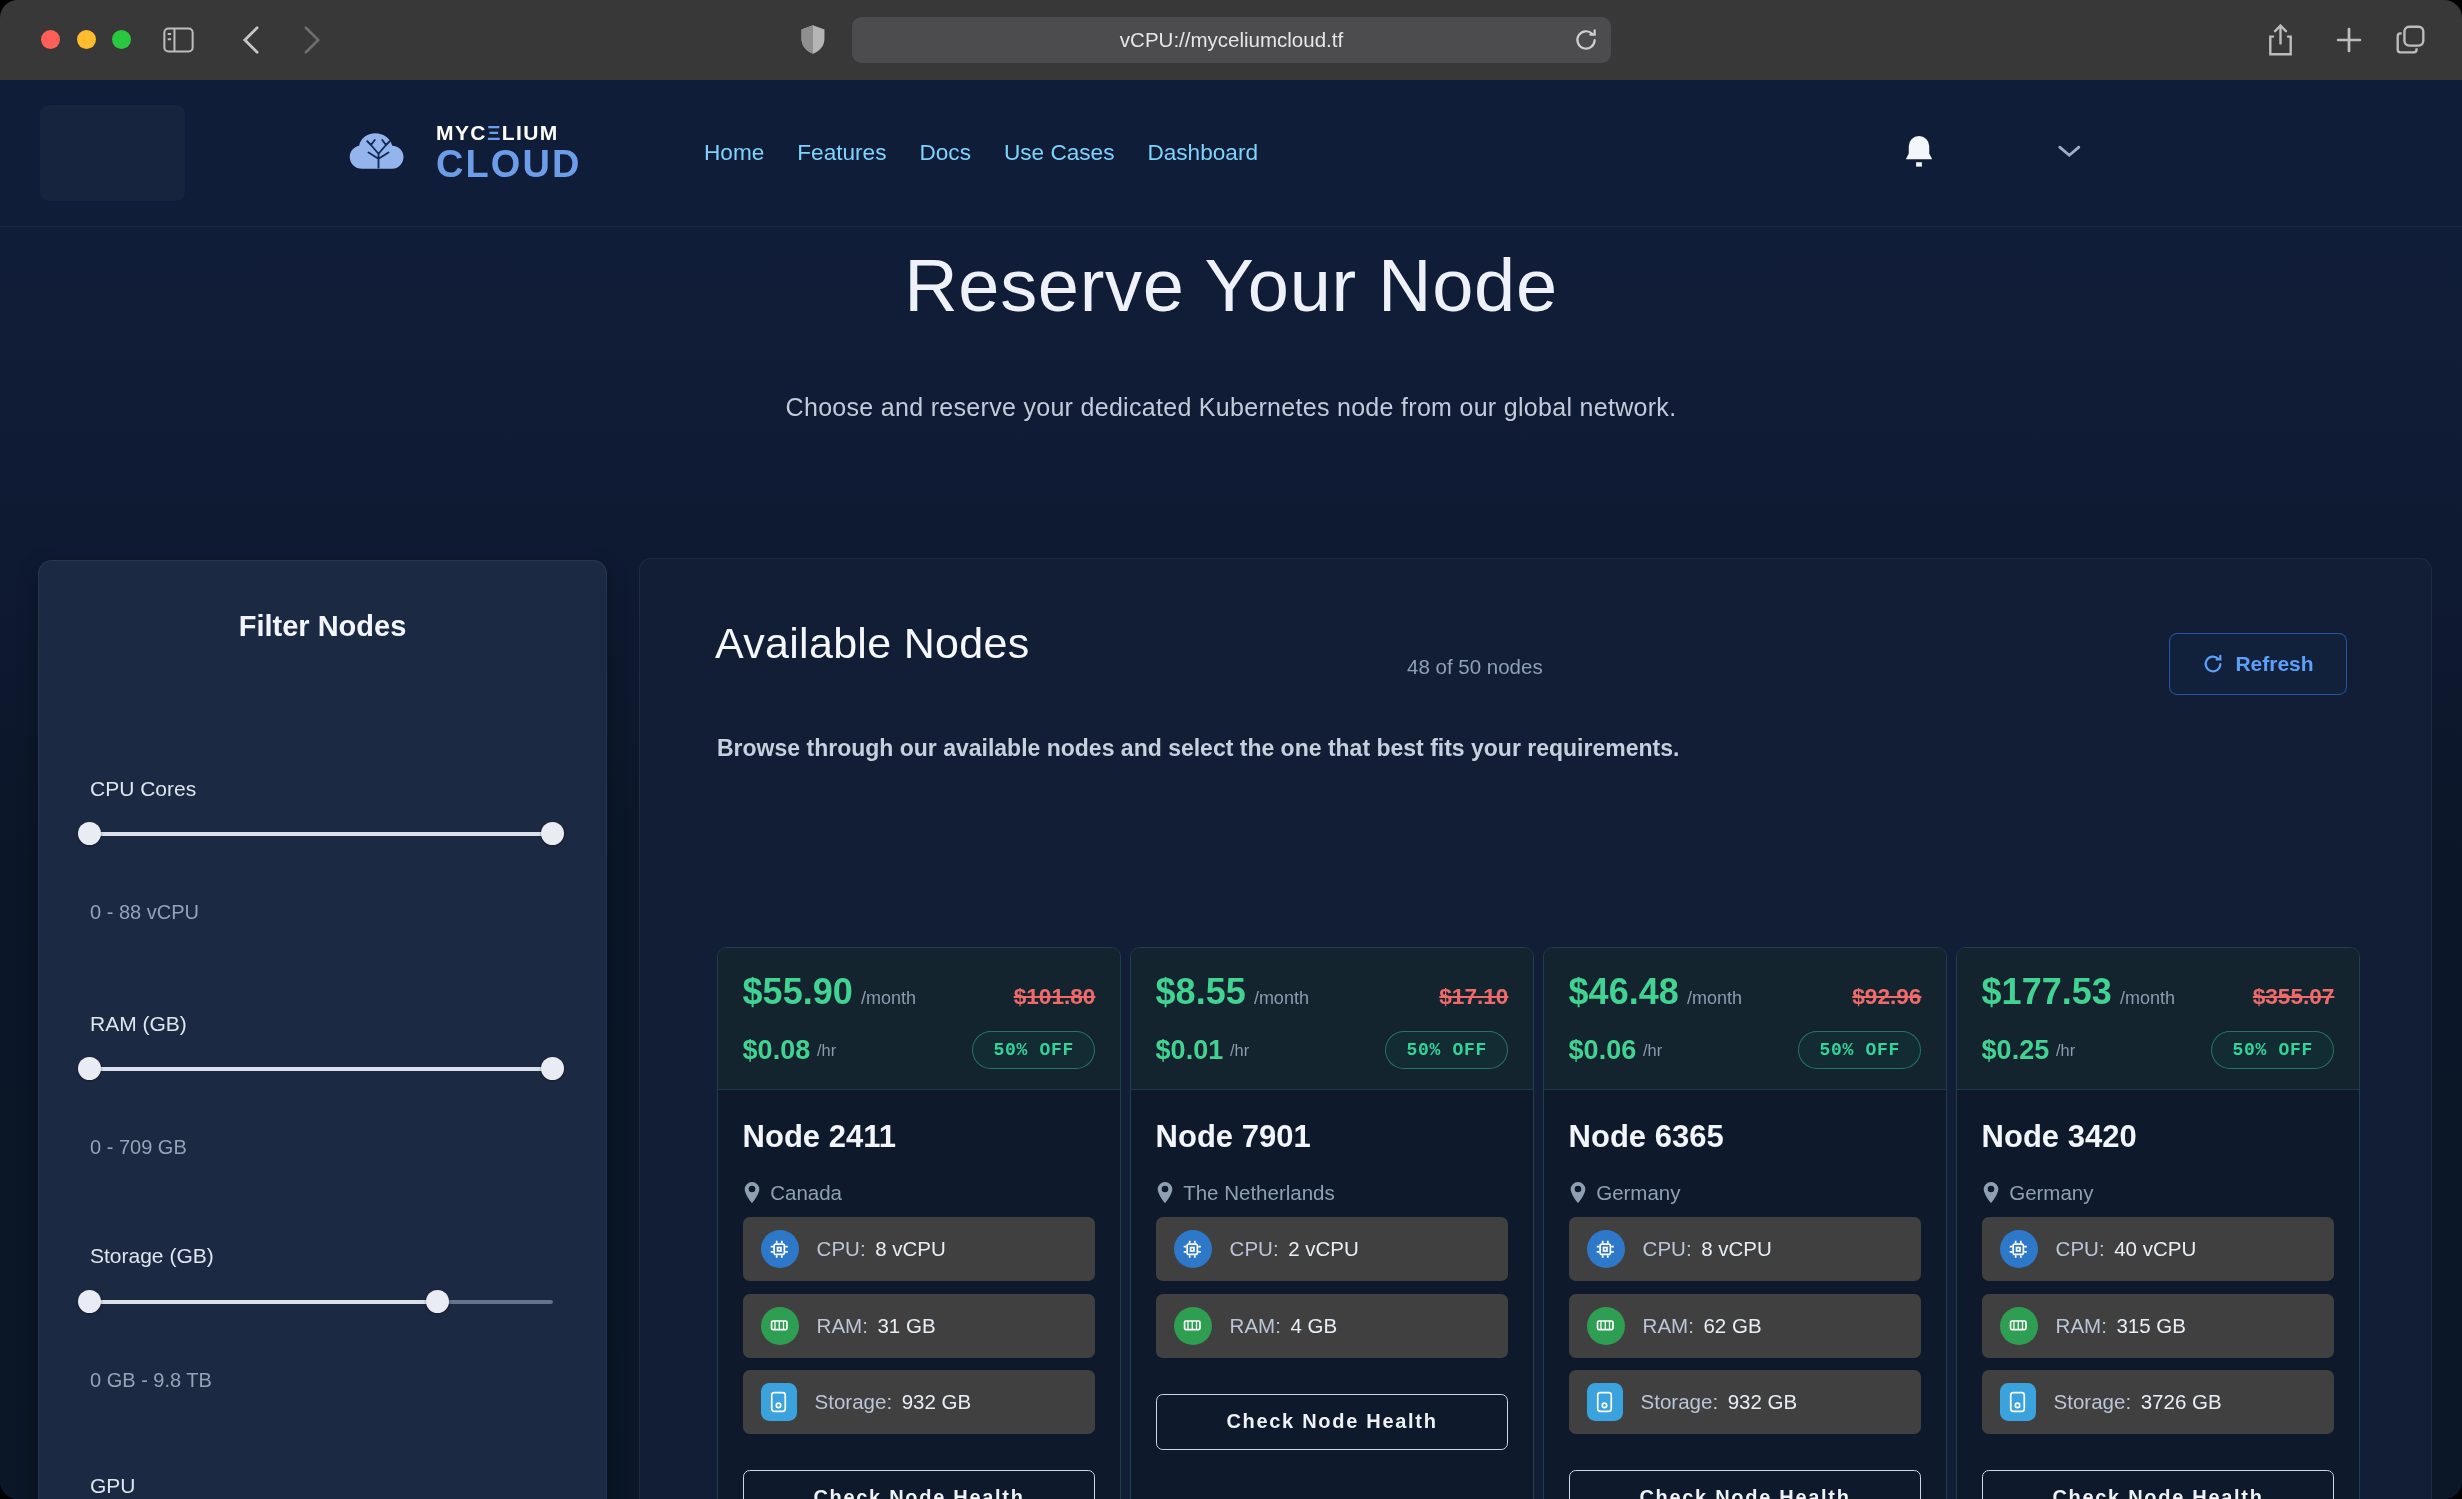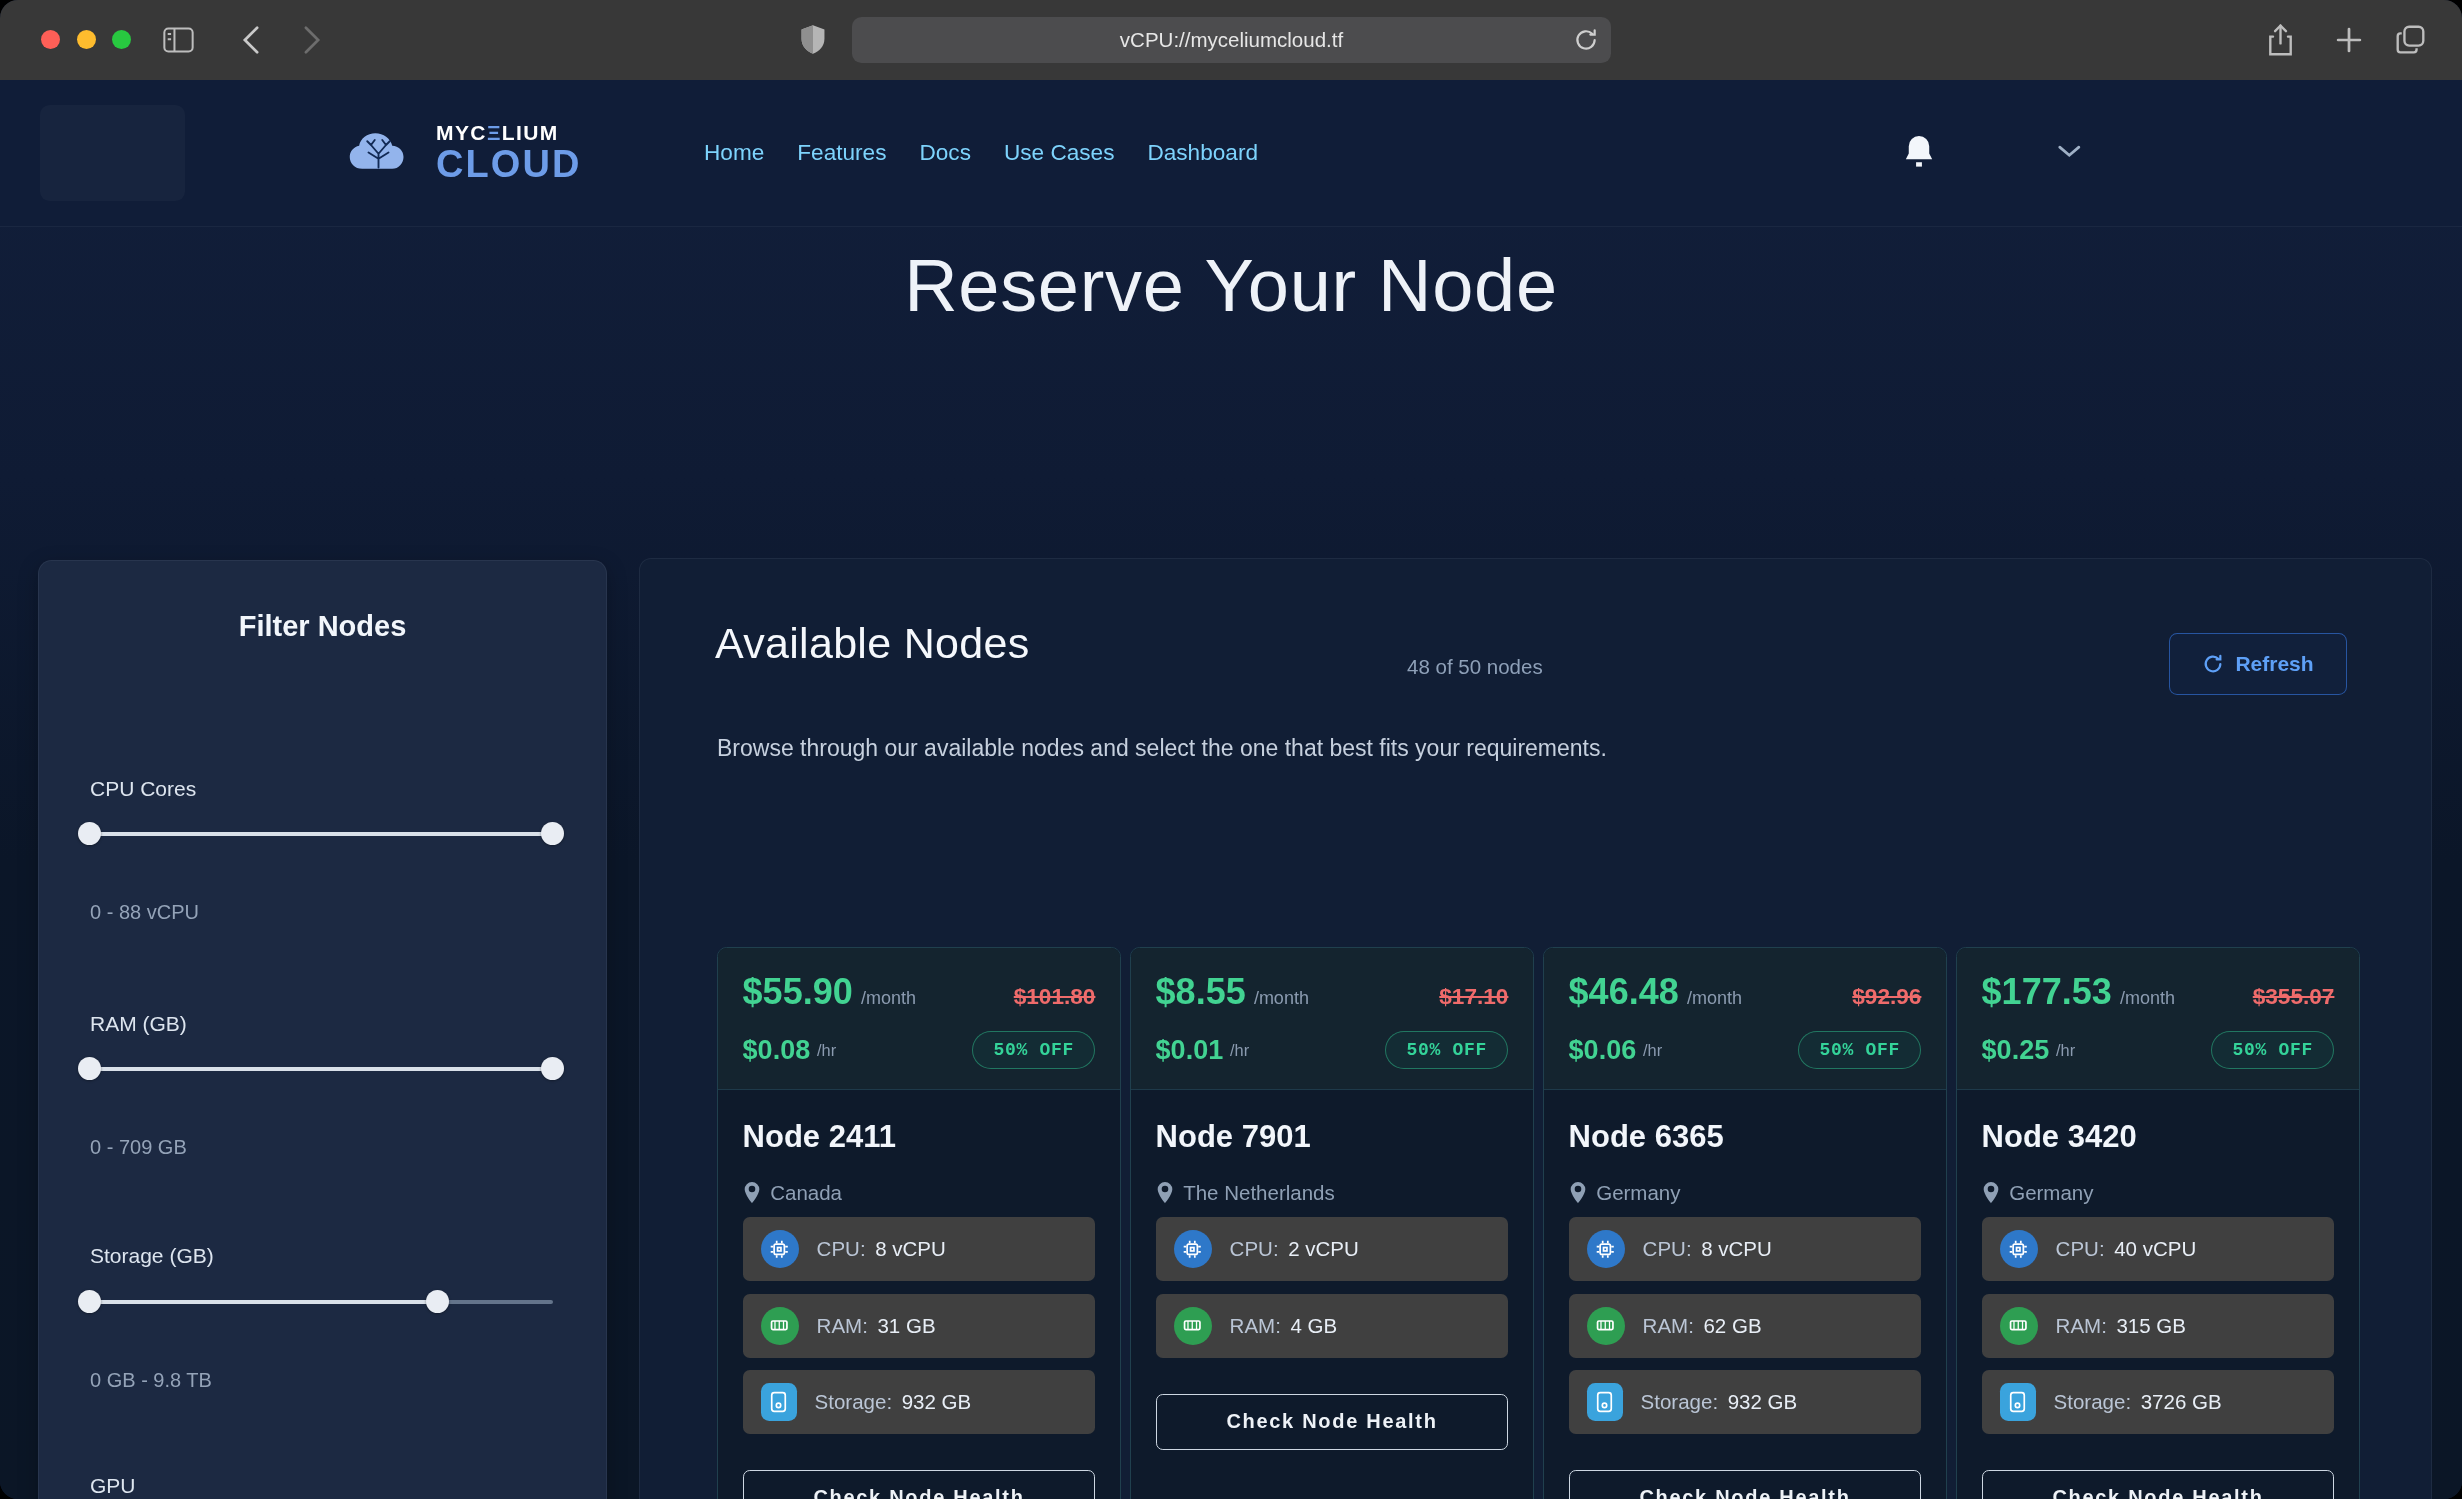--- a/index.html
+++ b/index.html
@@ -42,21 +42,21 @@
   .slider{position:absolute;left:51px;width:463px;height:23px;}
   .slider .track{position:absolute;left:0;top:9.6px;width:100%;height:4.8px;border-radius:2.7px;background:#64748b;}
   .slider .fill{position:absolute;top:9.6px;height:4.8px;border-radius:2.7px;background:#d9e0e9;}
   .slider .handle{position:absolute;top:0;width:23px;height:23px;border-radius:50%;background:#e9edf3;margin-left:-11.6px;box-shadow:0 0.7px 2.7px rgba(0,0,0,0.4);}
 
   
   .nodes-panel{position:absolute;left:639px;top:478px;width:1791px;height:993px;background:#111e35;border:0.7px solid rgba(148,163,184,0.10);border-radius:12.3px;}
   .nodes-title{position:absolute;left:75px;top:60px;font-size:43px;font-weight:500;color:#f5f8fc;letter-spacing:0.3px;}
   .nodes-count{position:absolute;left:767px;top:96px;font-size:20.5px;color:#8ea0b8;}
   .refresh-btn{position:absolute;left:1529px;top:74px;width:176px;height:60px;border:1.4px solid rgba(59,130,246,0.55);border-radius:8.2px;display:flex;align-items:center;justify-content:center;gap:11px;color:#5ea0f7;font-size:21px;font-weight:600;cursor:pointer;background:rgba(30,58,138,0.08);}
-  .nodes-sub{position:absolute;left:77px;top:176px;font-size:23px;font-weight:400;color:#c6d0de;}
+  .nodes-sub{position:absolute;left:77px;top:176px;font-size:23px;font-weight:700;color:#c6d0de;}
 
   .card{position:absolute;top:388px;width:402px;height:593px;background:#0e1a2b;border:1.4px solid #20404e;border-radius:9.6px;overflow:hidden;}
   .card-head{position:relative;width:100%;height:142px;background:#14242f;border-bottom:0.7px solid #1e3a4a;box-sizing:border-box;padding:23px 24.6px 0 24.6px;}
   .price-row{display:flex;align-items:baseline;}
   .p-month{font-size:36px;font-weight:700;color:#42d392;}
   .p-unit{font-size:18px;color:#8b9bb0;margin-left:8.2px;}
   .p-orig{margin-left:auto;font-size:22.6px;font-weight:700;color:#ef6b6b;text-decoration:line-through;}
   .price-row2{display:flex;align-items:center;margin-top:18px;}
   .p-hr{font-size:27px;font-weight:700;color:#42d392;}
   .p-hr-unit{font-size:16.4px;color:#8b9bb0;margin-left:6.8px;}
@@ -175,20 +175,21 @@
           </svg>
       </div>
       <div class="nav-chevron">
         <svg width="24.6" height="16.4" viewBox="0 0 36 24" fill="none" stroke="#9fb0c6" stroke-width="4" stroke-linecap="round">
             <polyline points="4,6 18,18 32,6"></polyline>
           </svg>
       </div>
     </div>
 
     <div class="hero-title">Reserve Your Node</div>
+    <div class="hero-sub">Choose and reserve your dedicated Kubernetes node from our global network.</div>
 
     <div class="filter-panel">
       <div class="filter-title">Filter Nodes</div>
 
       <div class="f-label" style="top:216px">CPU Cores</div>
       <div class="slider" style="top:261px">
         <div class="track"></div>
         <div class="fill" style="left:0;width:100%"></div>
         <div class="handle" style="left:0%"></div>
         <div class="handle" style="left:100%"></div>

